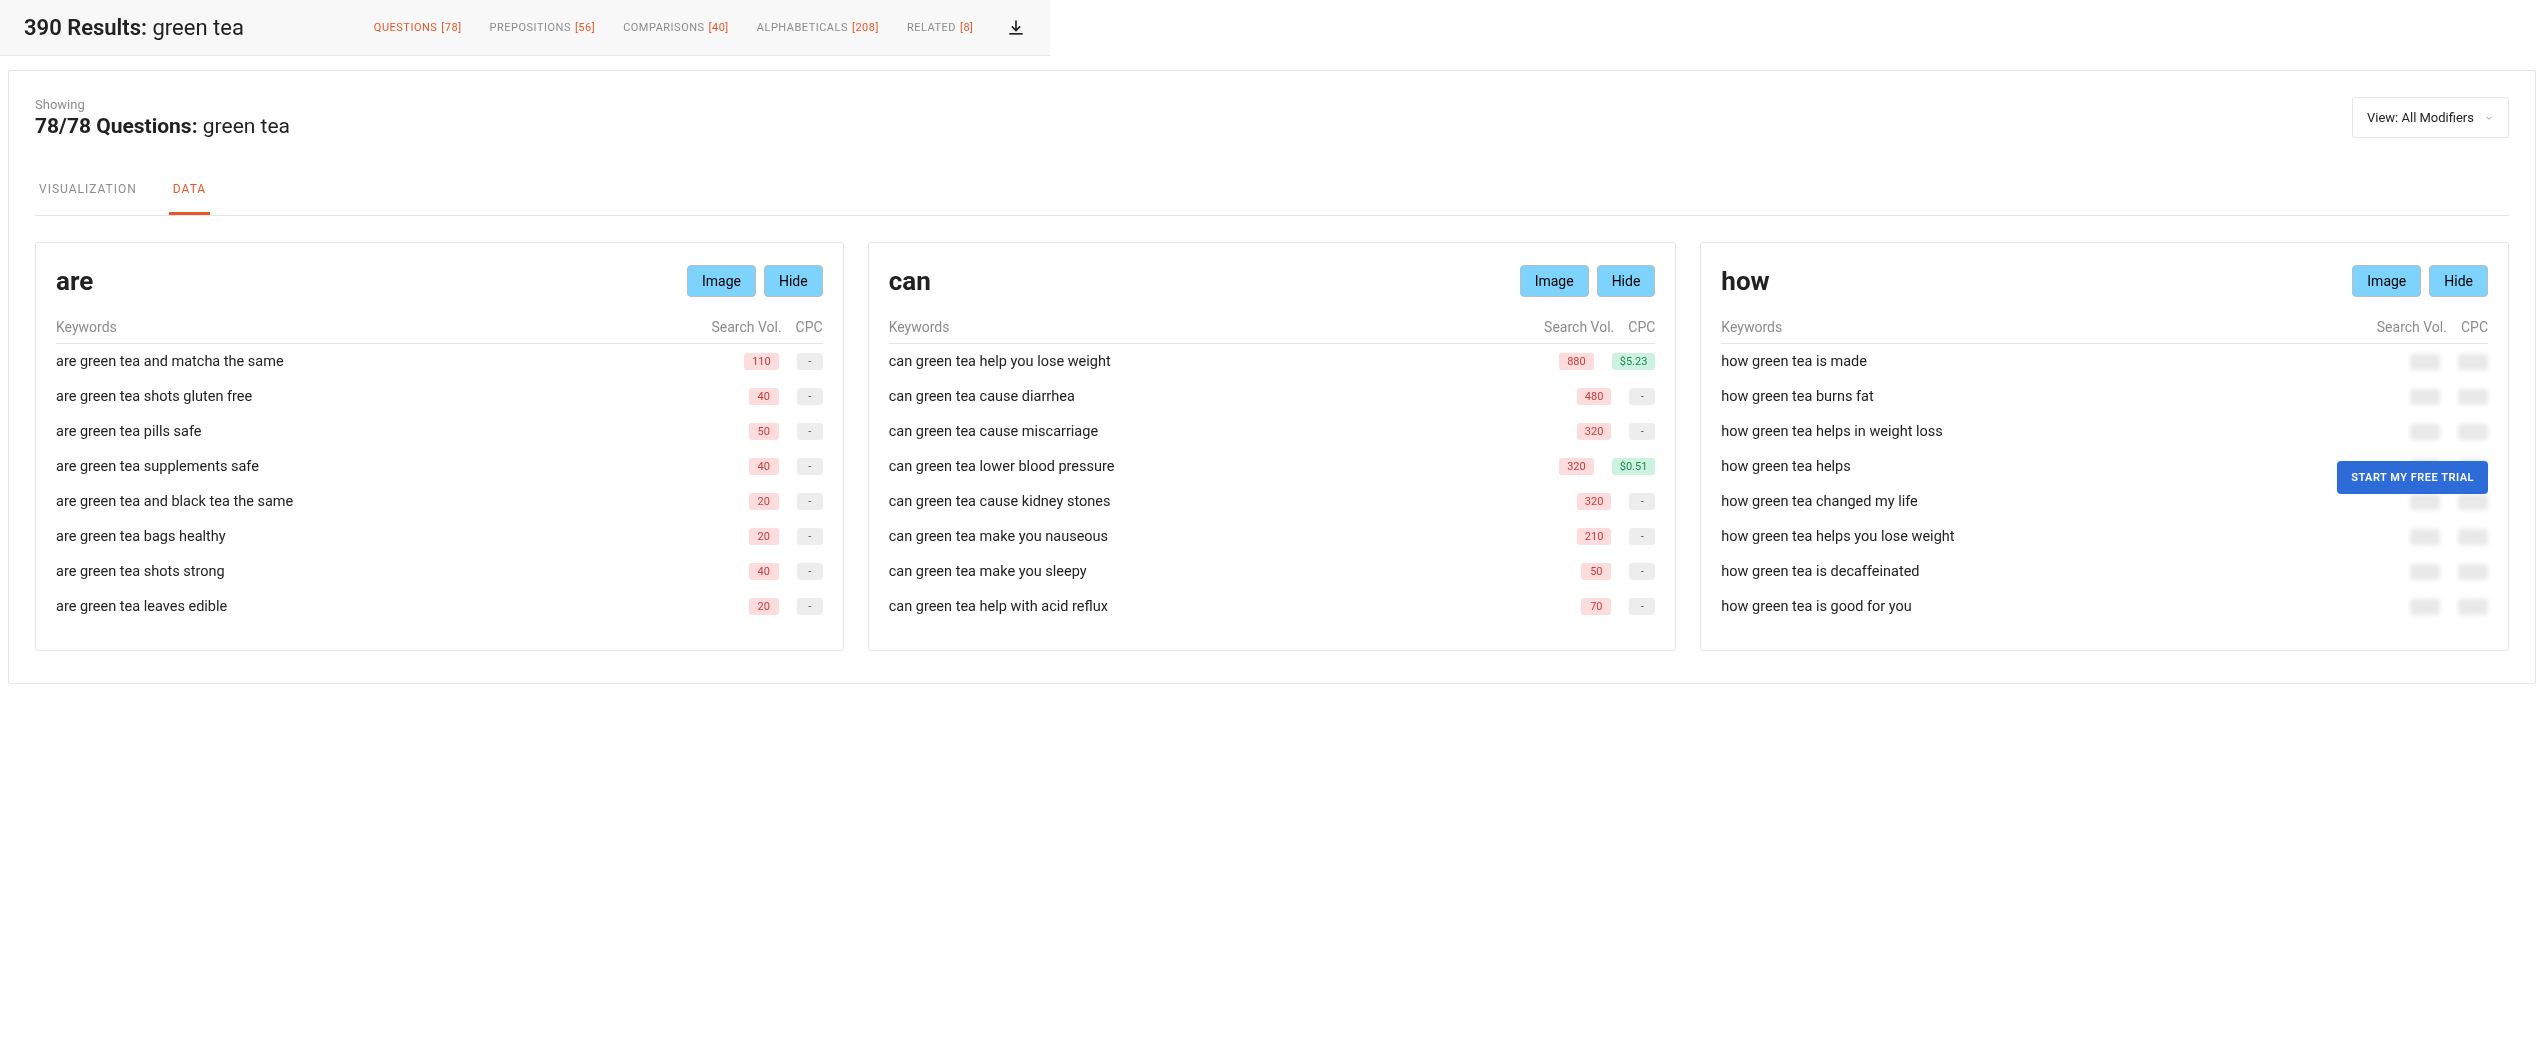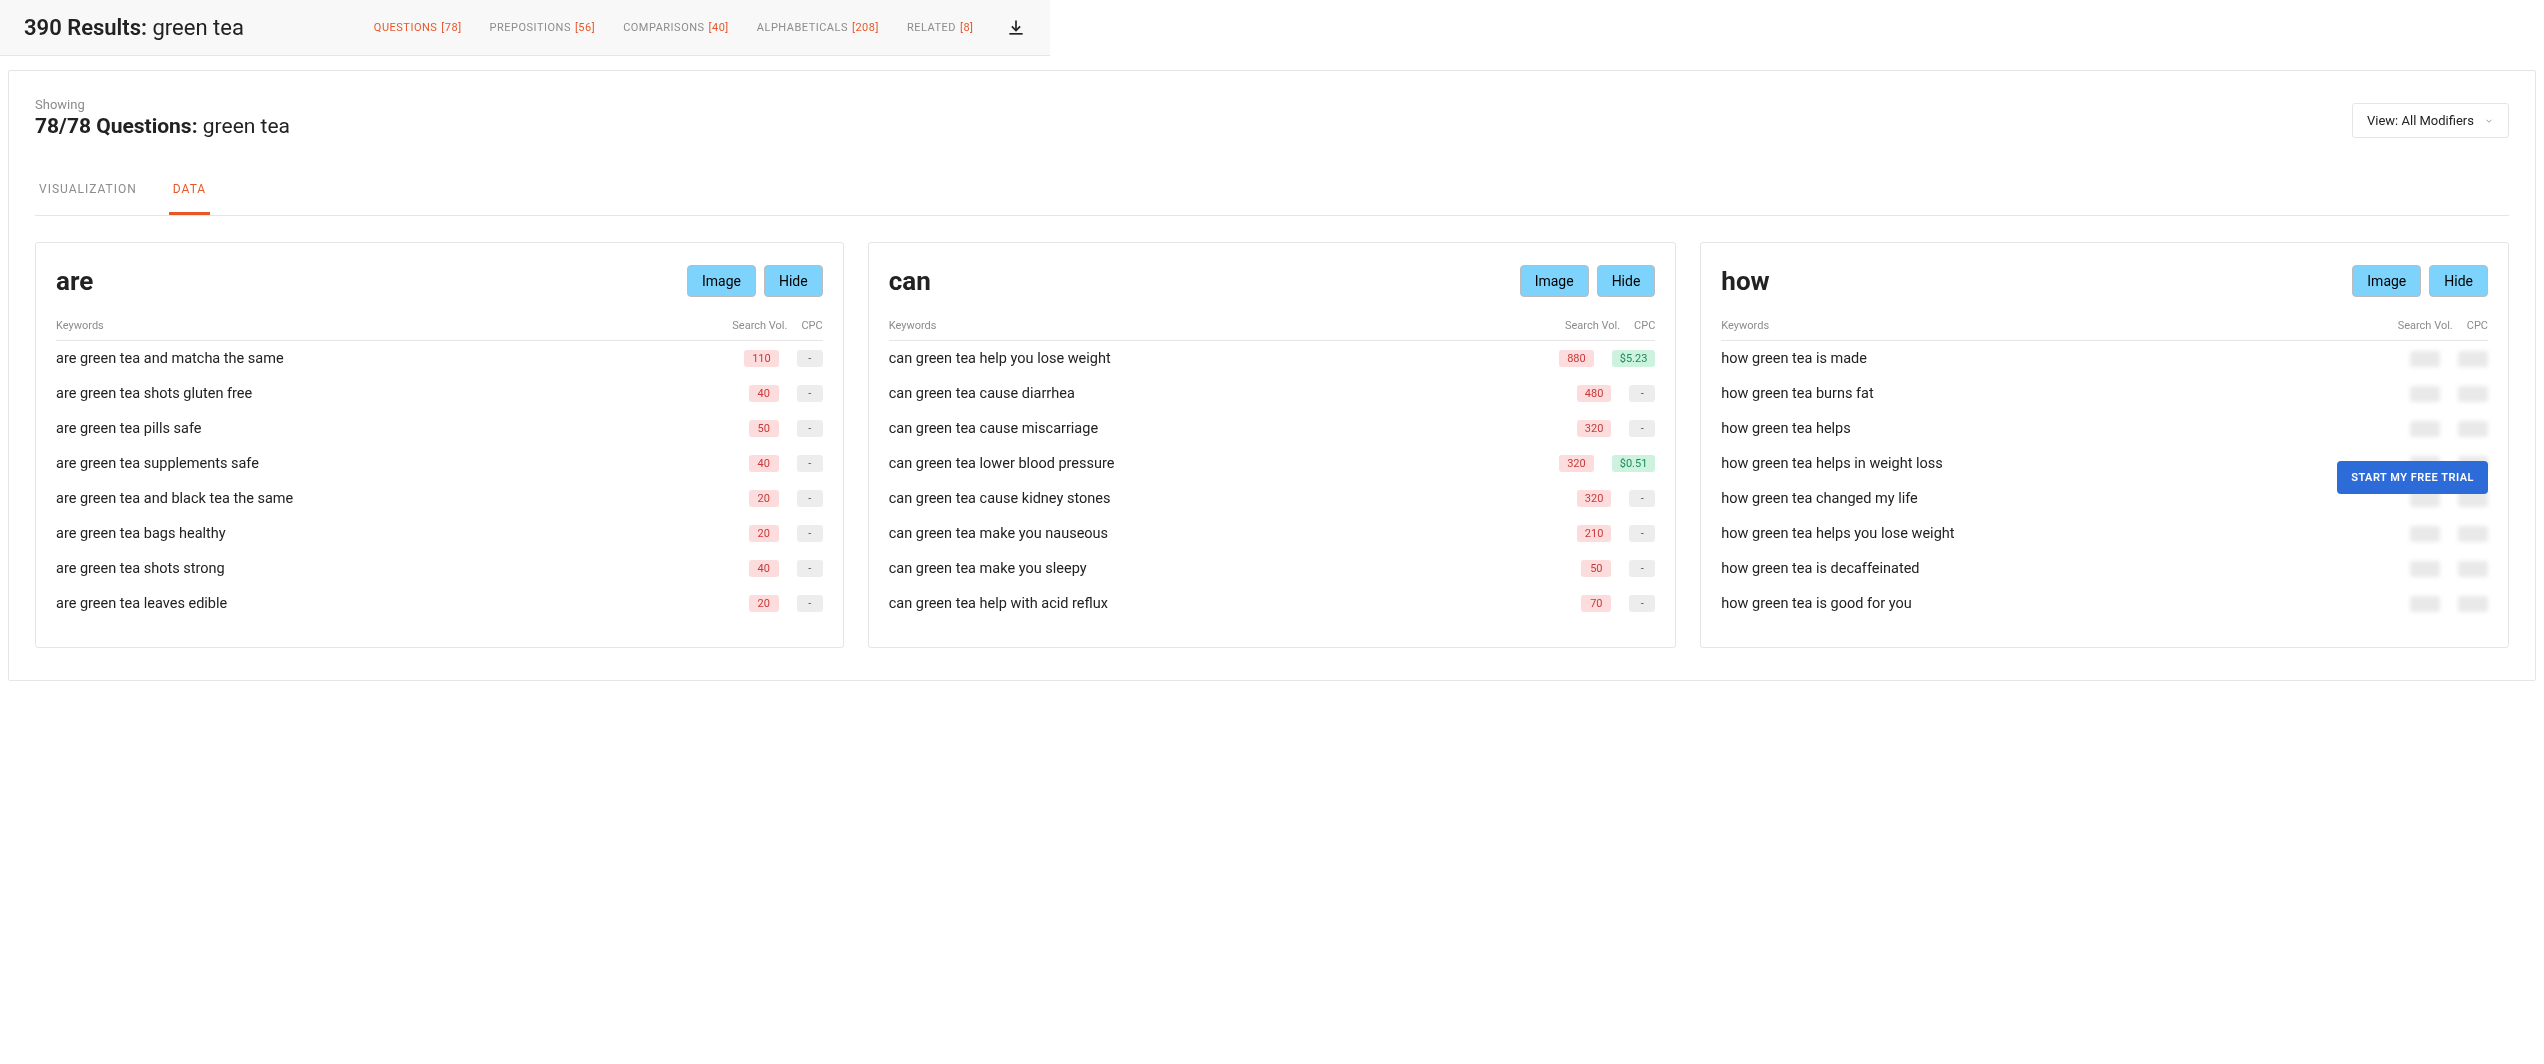--- a/index.html
+++ b/index.html
@@ -40,21 +40,21 @@
   .tabs-top a.active{color:var(--orange);}
   .count{color:var(--orange);}
   .download{margin-left:auto;cursor:pointer;display:flex;align-items:center;}
   .download svg{width:20px;height:20px;stroke:#222;}
 
   
   .panel{
     margin:14px 8px 0;border:1px solid var(--border);border-radius:2px;
     padding:26px 26px 32px;min-height:590px;background:#fff;
   }
-  .panel-head{display:flex;align-items:flex-end;justify-content:space-between;}
+  .panel-head{display:flex;justify-content:space-between;}
   .showing .label{color:var(--muted);font-size:13px;}
   .showing .line{font-size:21px;font-weight:700;margin-top:2px;}
   .showing .line .query{font-weight:400;}
   .view-dd{
     border:1px solid var(--border);padding:9px 14px;border-radius:3px;
     font-size:13px;cursor:pointer;display:flex;align-items:center;gap:10px;
   }
   .chev{width:10px;height:10px;}
 
   .subtabs{display:flex;gap:28px;margin-top:44px;border-bottom:1px solid var(--border);}
@@ -73,21 +73,21 @@
   .card-head{display:flex;align-items:center;justify-content:space-between;}
   .card-title{font-size:26px;font-weight:700;}
   .btnrow{display:flex;gap:8px;}
   .btn{
     border:1px solid #bcbcbc;background:#7dd3fc;
     padding:7px 14px;border-radius:4px;font-size:14px;cursor:pointer;
   }
 
   .thead{
     display:flex;justify-content:space-between;
-    font-size:11px;color:var(--muted);
+    font-size:14px;color:var(--muted);
     margin-top:22px;padding-bottom:8px;border-bottom:1px solid var(--border);
   }
   .thead .right{display:flex;gap:14px;}
 
   .row{
     display:flex;align-items:center;justify-content:space-between;
     padding:9px 0;font-size:14.5px;
   }
   .kw{color:#222;}
   .vals{display:flex;gap:18px;align-items:center;}
@@ -340,28 +340,28 @@
           </span>
         </div>
         <div class="row">
           <span class="kw">how green tea burns fat</span>
           <span class="vals">
             <span class="chip-blur"></span>
             <span class="chip-blur"></span>
           </span>
         </div>
         <div class="row">
+          <span class="kw">how green tea helps in weight loss</span>
+          <span class="vals">
+            <span class="chip-blur"></span>
+            <span class="chip-blur"></span>
+          </span>
+        </div>
+        <div class="row">
           <span class="kw">how green tea helps</span>
-          <span class="vals">
-            <span class="chip-blur"></span>
-            <span class="chip-blur"></span>
-          </span>
-        </div>
-        <div class="row">
-          <span class="kw">how green tea helps in weight loss</span>
           <span class="vals">
             <span class="chip-blur"></span>
             <span class="chip-blur"></span>
           </span>
         </div>
         <div class="row">
           <span class="kw">how green tea changed my life</span>
           <span class="vals">
             <span class="chip-blur"></span>
             <span class="chip-blur"></span>

